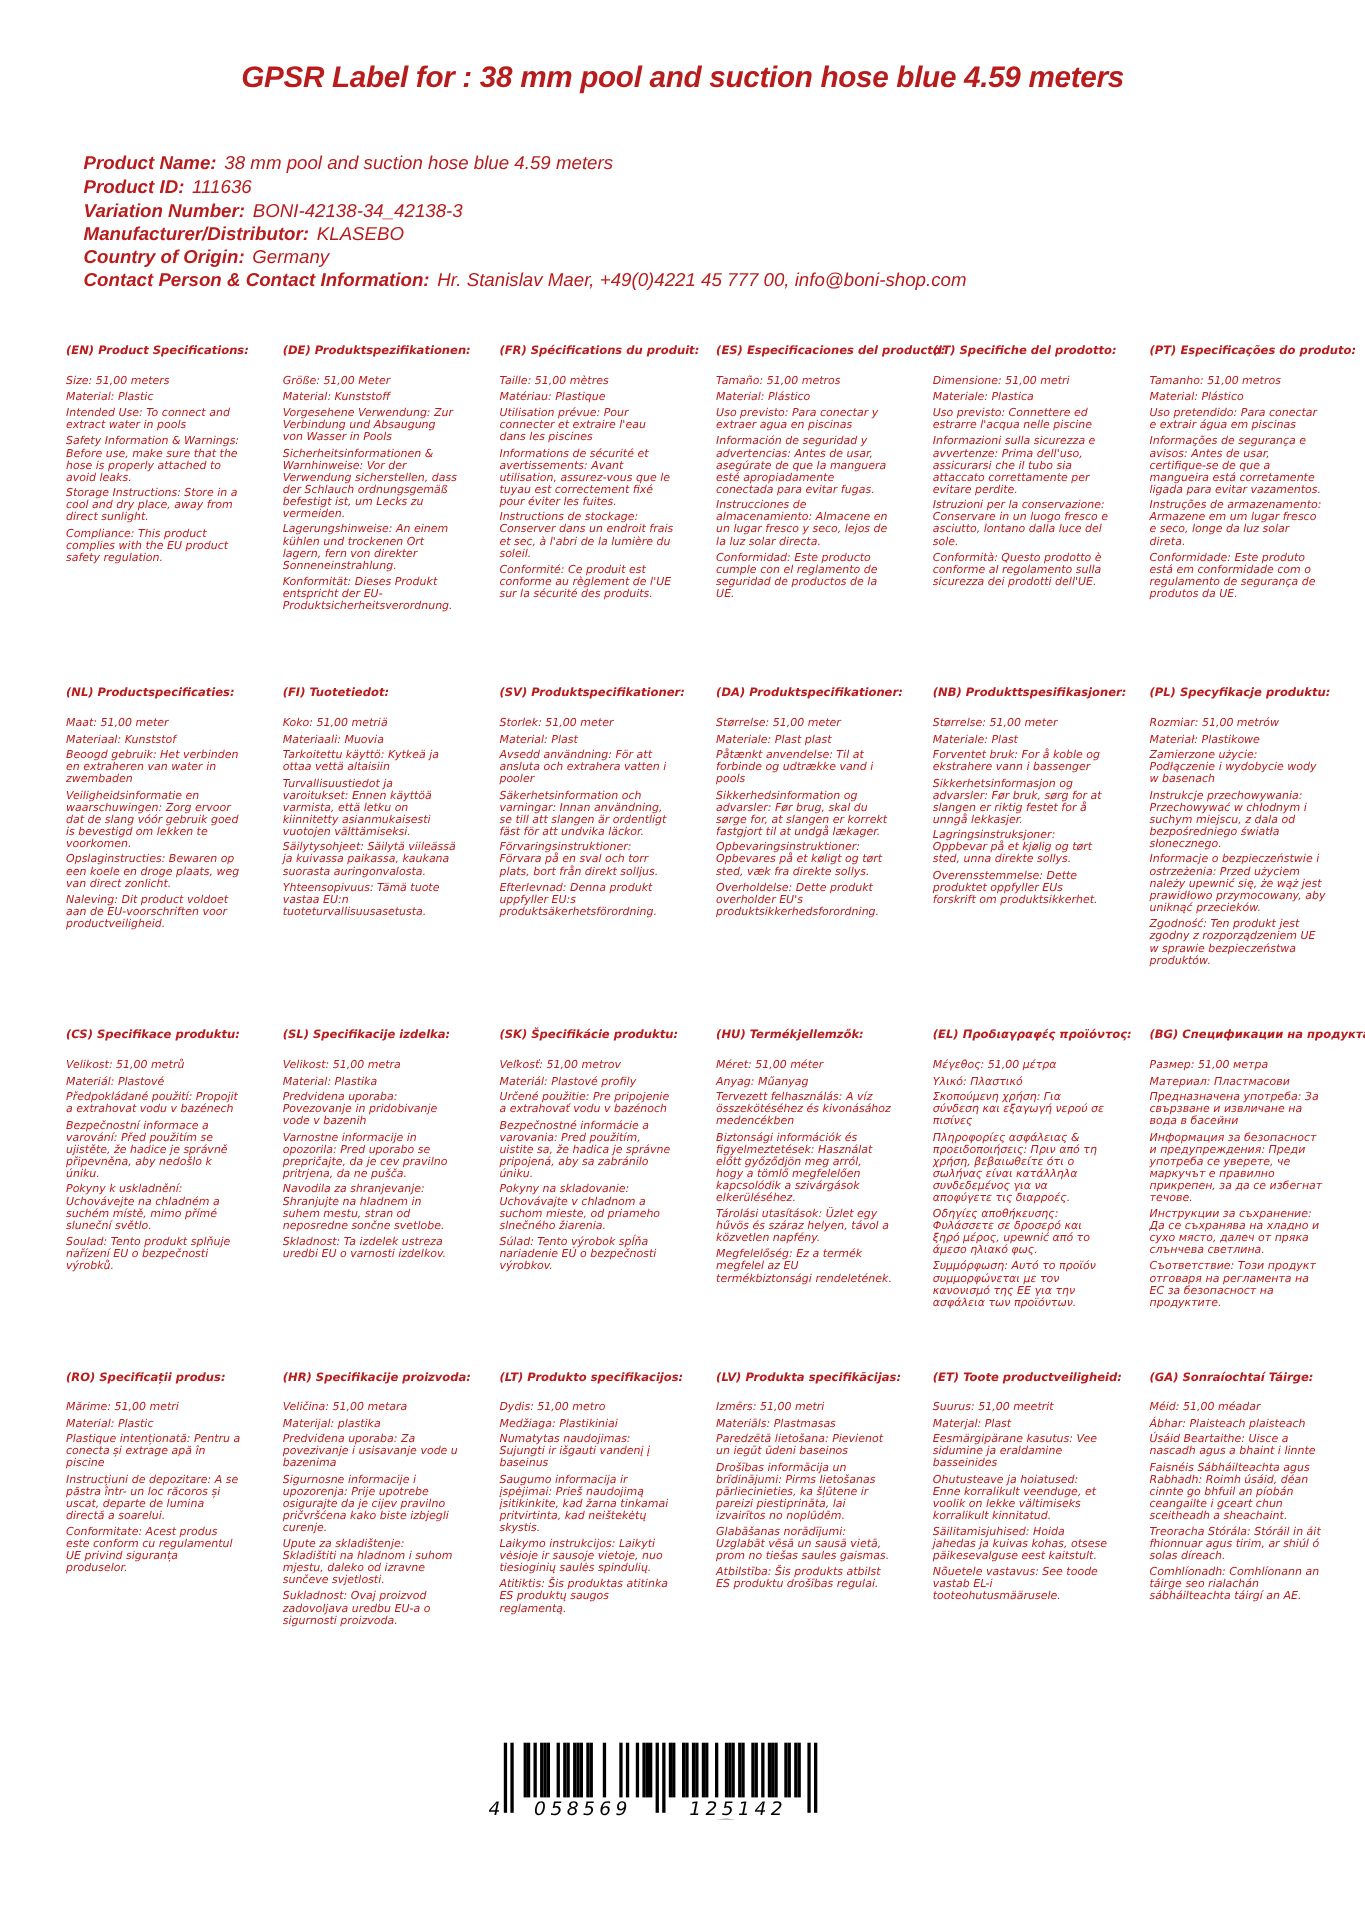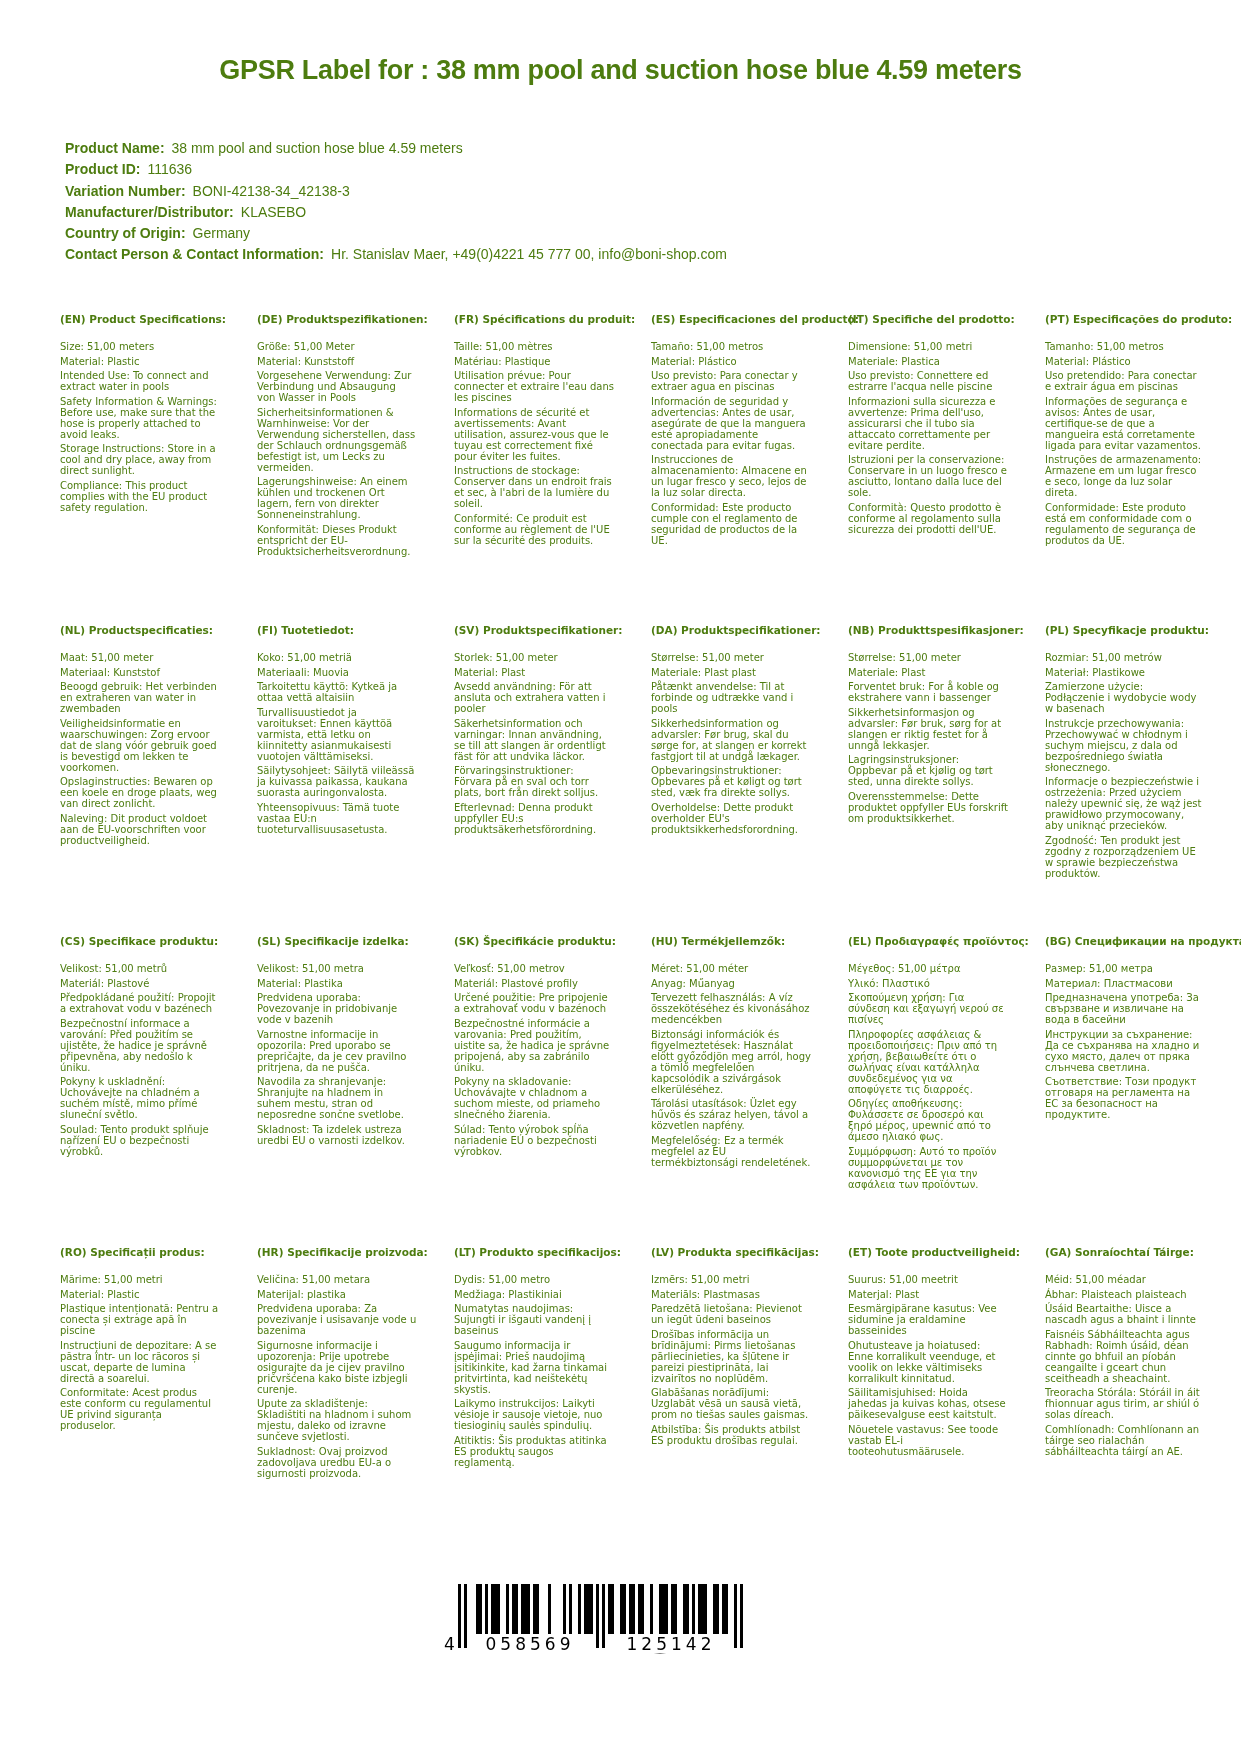--- a/index.html
+++ b/index.html
@@ -1,25 +1,25 @@
 <!DOCTYPE html>
 <html><head>
 <meta charset="utf-8">
 <style>
   html,body{margin:0;padding:0;background:#ffffff;}
   .page{
-    position:relative;width:1241px;height:1654px;background:#fff;color:#4d7c0f;
-    font-family:"DejaVu Sans",sans-serif;overflow:hidden;
+    position:relative;width:1241px;height:1654px;background:#fff;color:#b91c1c;
+    font-family:"DejaVu Sans",sans-serif;overflow:hidden;font-style:italic;
   }
   .title{
     position:absolute;left:0;top:55px;width:1241px;text-align:center;
     font-family:"Liberation Sans",sans-serif;font-weight:bold;font-size:27px;
     letter-spacing:-0.3px;margin:0;
   }
-  .info{position:absolute;left:65px;top:138px;font-family:"Liberation Sans",sans-serif;font-size:14px;}
+  .info{position:absolute;left:76px;top:138px;font-family:"Liberation Sans",sans-serif;font-size:17px;}
   .info-line{line-height:21.3px;white-space:nowrap;}
   .info-line .lbl{font-weight:bold;}
   .info-line .val{margin-left:7px;}
   .grid{
     position:absolute;left:60px;top:314px;
     display:grid;grid-template-columns:repeat(6,197px);grid-auto-rows:311px;
   }
   .block{width:160px;font-size:10px;line-height:11px;}
   .bhead{font-weight:bold;white-space:nowrap;overflow:visible;font-size:10.5px;}
   .block p{margin:3.5px 0 0 0;}
@@ -214,20 +214,21 @@
       <p>Σκοπούμενη χρήση: Για σύνδεση και εξαγωγή νερού σε πισίνες</p>
       <p>Πληροφορίες ασφάλειας &amp; προειδοποιήσεις: Πριν από τη χρήση, βεβαιωθείτε ότι ο σωλήνας είναι κατάλληλα συνδεδεμένος για να αποφύγετε τις διαρροές.</p>
       <p>Οδηγίες αποθήκευσης: Φυλάσσετε σε δροσερό και ξηρό μέρος, upewnić από το άμεσο ηλιακό φως.</p>
       <p>Συμμόρφωση: Αυτό το προϊόν συμμορφώνεται με τον κανονισμό της ΕΕ για την ασφάλεια των προϊόντων.</p>
     </div>
       <div class="block">
       <div class="bhead">(BG) Спецификации на продукта:</div>
       <p>Размер: 51,00 метра</p>
       <p>Материал: Пластмасови</p>
       <p>Предназначена употреба: За свързване и извличане на вода в басейни</p>
+      <p>Информация за безопасност и предупреждения: Преди употреба се уверете, че маркучът е правилно прикрепен, за да се избегнат течове.</p>
       <p>Инструкции за съхранение: Да се съхранява на хладно и сухо място, далеч от пряка слънчева светлина.</p>
       <p>Съответствие: Този продукт отговаря на регламента на ЕС за безопасност на продуктите.</p>
     </div>
       <div class="block">
       <div class="bhead">(RO) Specificații produs:</div>
       <p>Mărime: 51,00 metri</p>
       <p>Material: Plastic</p>
       <p>Plastique intenționată: Pentru a conecta și extrage apă în piscine</p>
       <p>Instrucțiuni de depozitare: A se păstra într- un loc răcoros și uscat, departe de lumina directă a soarelui.</p>
       <p>Conformitate: Acest produs este conform cu regulamentul UE privind siguranța produselor.</p>

